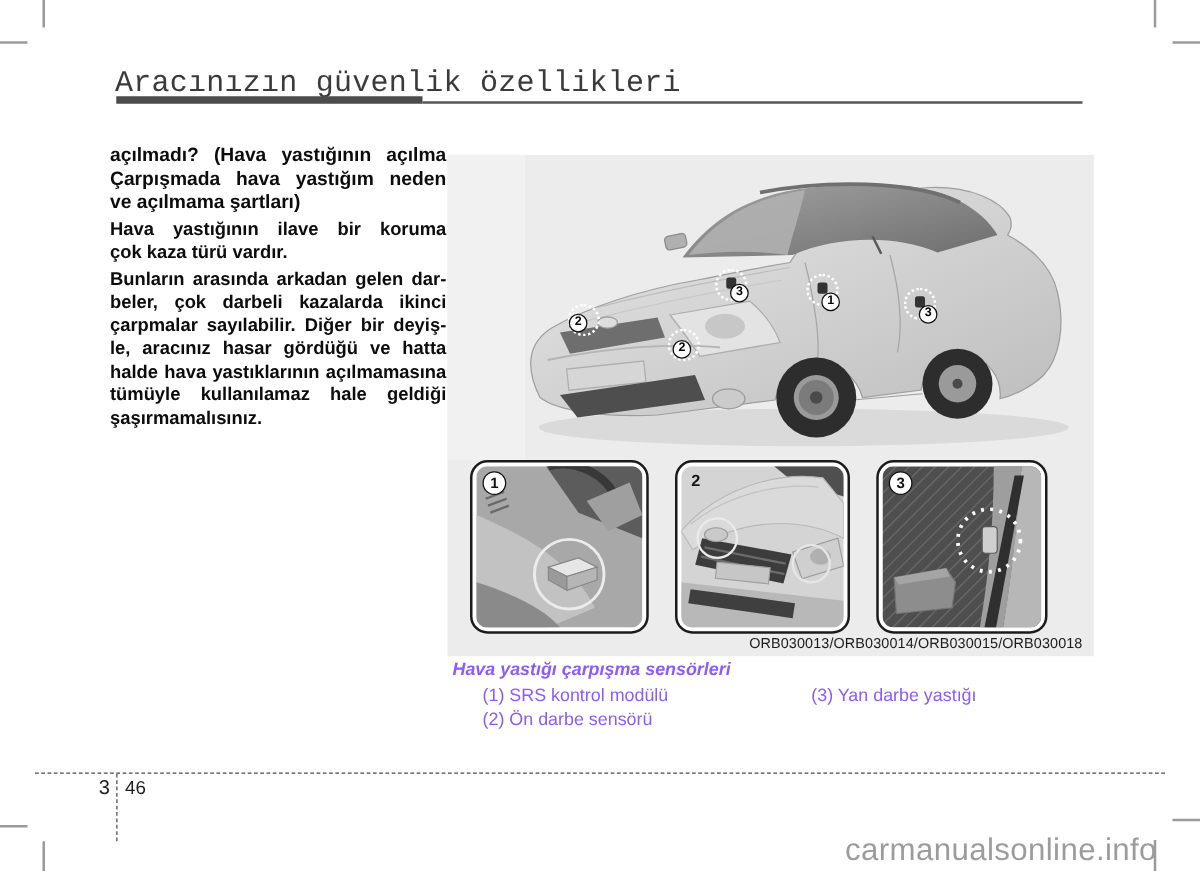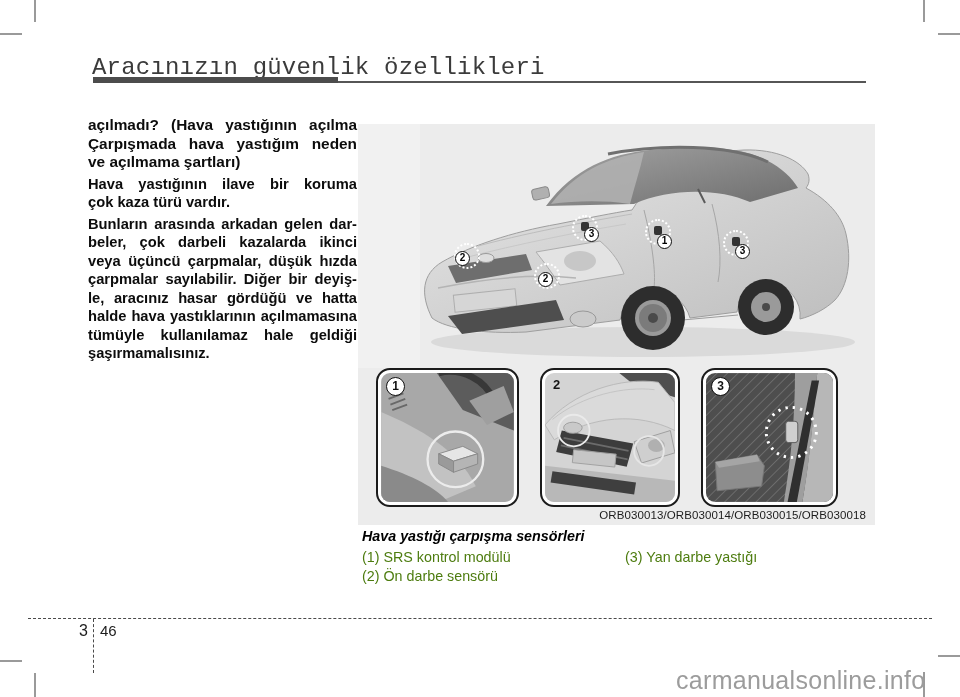--- a/index.html
+++ b/index.html
@@ -38,22 +38,22 @@
   .inset{position:absolute;width:143px;height:139px;background:#fff;border:2px solid #1b1b1b;
     border-radius:14px;box-sizing:border-box;padding:3px;overflow:hidden;}
   .inset svg{width:100%;height:100%;border-radius:9px;display:block;}
   .inset .ibadge{position:absolute;left:8px;top:7px;width:19px;height:19px;background:#fff;
     border:1.6px solid #111;border-radius:50%;box-sizing:border-box;font-size:12px;font-weight:bold;
     line-height:16px;text-align:center;}
   .inset .iplain{position:absolute;left:11px;top:7px;font-size:13px;font-weight:600;color:#151515;}
   .photo-codes{position:absolute;right:9px;top:385px;font-size:11.5px;color:#1c1c1c;letter-spacing:0.1px;}
   
   .fig-caption{position:absolute;left:362px;top:528px;font-size:14.3px;font-weight:bold;
-    font-style:italic;color:#000000;}
-  .legend-item{position:absolute;font-size:14.3px;color:#4d7c0f;white-space:nowrap;}
+    font-style:italic;color:#8b5cf6;}
+  .legend-item{position:absolute;font-size:14.3px;color:#8b5cf6;white-space:nowrap;margin-left:24px;}
   
   .foot-dash{position:absolute;left:28px;top:618px;width:904px;border-top:1.6px dashed #4a4a4a;}
   .foot-vdash{position:absolute;left:93px;top:619px;height:54px;border-left:1.6px dashed #4a4a4a;}
   .foot-ch{position:absolute;left:72px;top:622px;width:16px;text-align:right;font-size:16px;color:#1d1d1d;}
   .foot-pg{position:absolute;left:100px;top:622px;font-size:15px;color:#1d1d1d;}
   .watermark{position:absolute;left:676px;top:666px;font-size:25px;color:#9c9c9c;
     letter-spacing:0.3px;text-decoration:none;cursor:pointer;}
 </style>
 </head>
 <body>
@@ -74,21 +74,20 @@
 <div class="article">
   <span class="ln hd">açılmadı? (Hava yastığının açılma</span>
   <span class="ln hd">Çarpışmada hava yastığım neden</span>
   <span class="ln hd last">ve açılmama şartları)</span>
   <div class="gap"></div>
   <span class="ln">Hava yastığının ilave bir koruma</span>
   <span class="ln last">çok kaza türü vardır.</span>
   <div class="gap"></div>
   <span class="ln">Bunların arasında arkadan gelen dar-</span>
   <span class="ln">beler, çok darbeli kazalarda ikinci</span>
-  <span class="ln">veya üçüncü çarpmalar, düşük hızda</span>
   <span class="ln">çarpmalar sayılabilir. Diğer bir deyiş-</span>
   <span class="ln">le, aracınız hasar gördüğü ve hatta</span>
   <span class="ln">halde hava yastıklarının açılmamasına</span>
   <span class="ln">tümüyle kullanılamaz hale geldiği</span>
   <span class="ln last">şaşırmamalısınız.</span>
 </div>
 
 <div class="panel">
   <div class="panel-light"></div>
 

